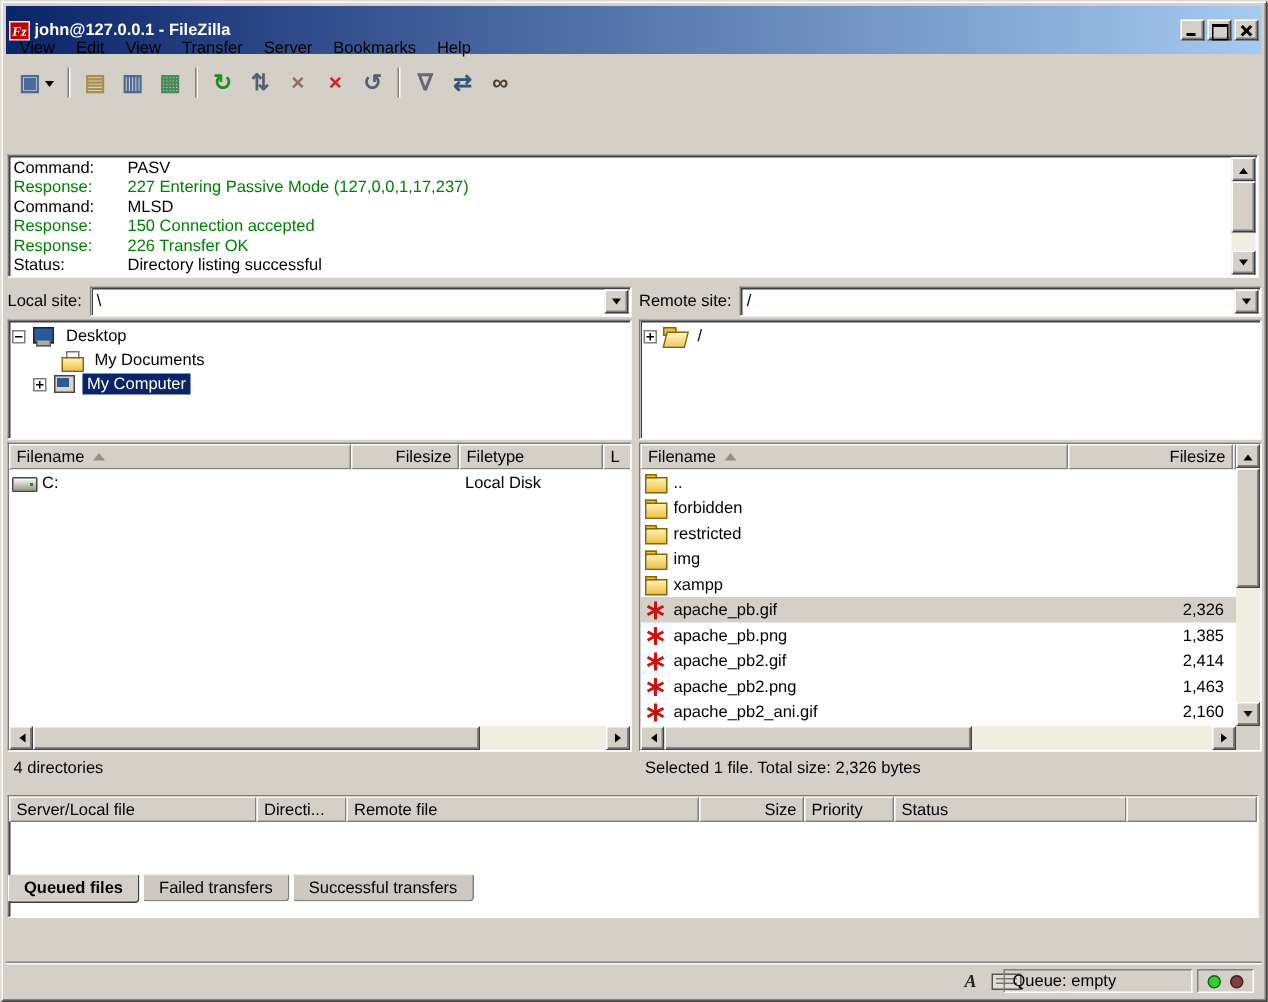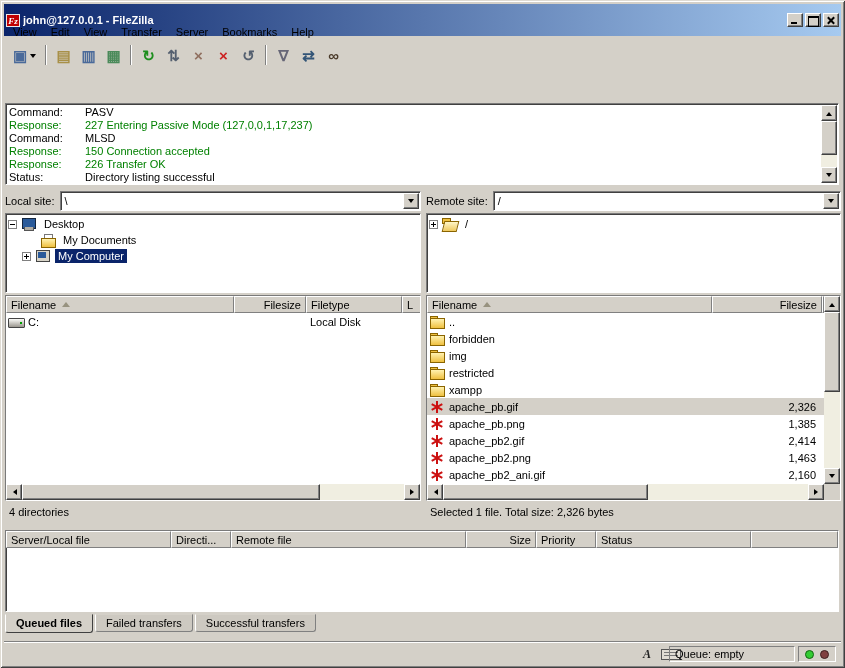--- a/index.html
+++ b/index.html
@@ -130,21 +130,21 @@
   .pane .vscroll{top:0;bottom:16px;right:0;width:16px;background:#F0EEE1;border:none;box-shadow:none;}
   .corner{position:absolute;right:0;bottom:0;width:16px;height:16px;background:#D4D0C8;}
   .pane-status{position:absolute;top:504px;height:16px;line-height:16px;padding:0 4px;white-space:nowrap;overflow:hidden;}
   .pane-status.local{left:5px;width:416px;} .pane-status.remote{left:426px;width:415px;}
 
   
   .queue-pane{position:absolute;left:5px;top:530px;width:834px;height:82px;overflow:hidden;}
   .queue-pane .lv-header{width:832px;}
 
   
-  .tabs{position:absolute;left:5px;top:614px;height:20px;display:flex;text-align:center;}
+  .tabs{position:absolute;left:5px;top:583px;height:20px;display:flex;text-align:center;}
   .tab{height:18px;line-height:16px;padding:0 10px;margin-right:2px;background:#CDC9C1;color:#000;
        border:1px solid;border-color:#D4D0C8 #808080 #808080 #FFF;border-radius:0 0 3px 3px;}
   .tab.active{background:#D4D0C8;font-weight:bold;height:19px;border-color:#D4D0C8 #404040 #404040 #FFF;}
 
   
   .statusbar{position:absolute;left:4px;right:4px;bottom:4px;height:23px;border-top:1px solid #808080;}
   .statusbar::before{content:"";position:absolute;left:0;right:0;top:0;height:1px;background:#fff;}
   .sb-ind-a{position:absolute;right:190px;top:5px;font:italic bold 12px/14px "Liberation Serif",serif;color:#222;}
   .sb-ind-kbd{position:absolute;right:160px;top:7px;width:20px;height:11px;background:#E0DCD4;border:1px solid #555;}
   .sb-ind-kbd::before{content:"";position:absolute;left:2px;top:2px;right:2px;height:1px;background:#777;box-shadow:0 3px 0 #777;}
@@ -430,29 +430,29 @@
           <span class="cell name">
             <span class="ficon icon-folder"></span>
             <span>forbidden</span>
           </span>
           <span class="cell size right"></span>
         </div>
 
         <div class="lv-row">
           <span class="cell name">
             <span class="ficon icon-folder"></span>
+            <span>restricted</span>
+          </span>
+          <span class="cell size right"></span>
+        </div>
+
+        <div class="lv-row">
+          <span class="cell name">
+            <span class="ficon icon-folder"></span>
             <span>img</span>
-          </span>
-          <span class="cell size right"></span>
-        </div>
-
-        <div class="lv-row">
-          <span class="cell name">
-            <span class="ficon icon-folder"></span>
-            <span>restricted</span>
           </span>
           <span class="cell size right"></span>
         </div>
 
         <div class="lv-row">
           <span class="cell name">
             <span class="ficon icon-folder"></span>
             <span>xampp</span>
           </span>
           <span class="cell size right"></span>

